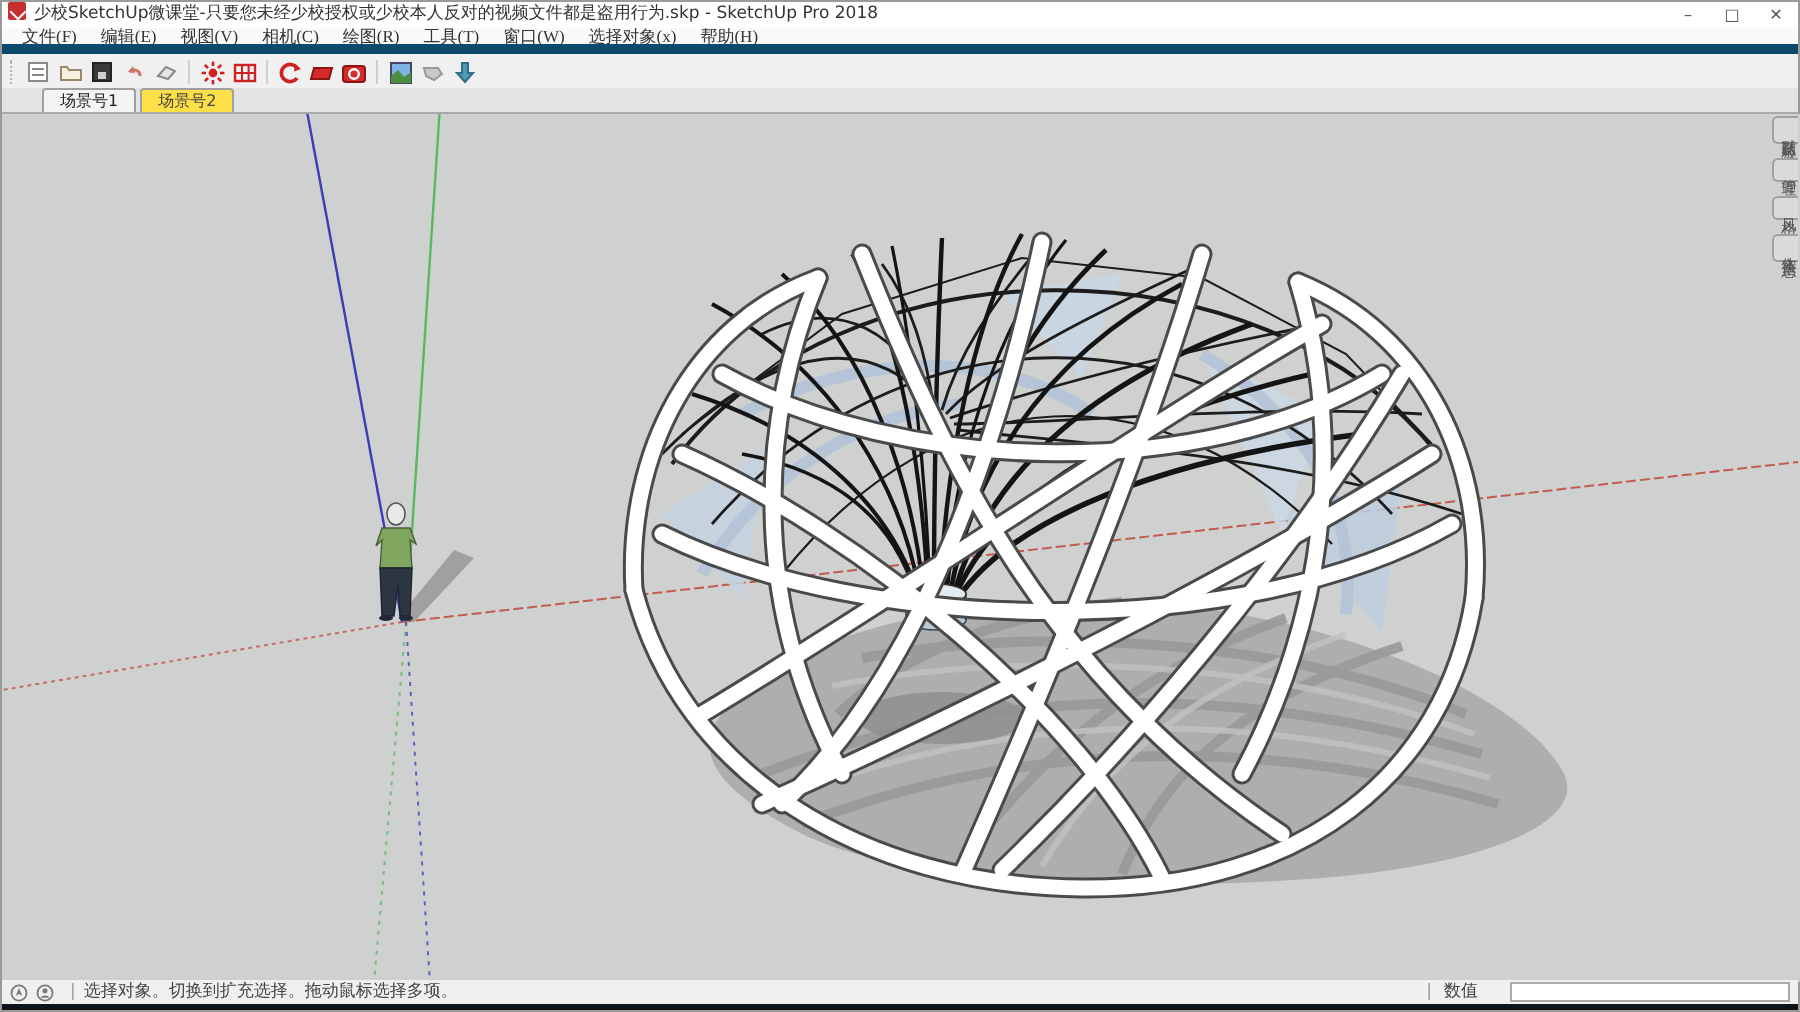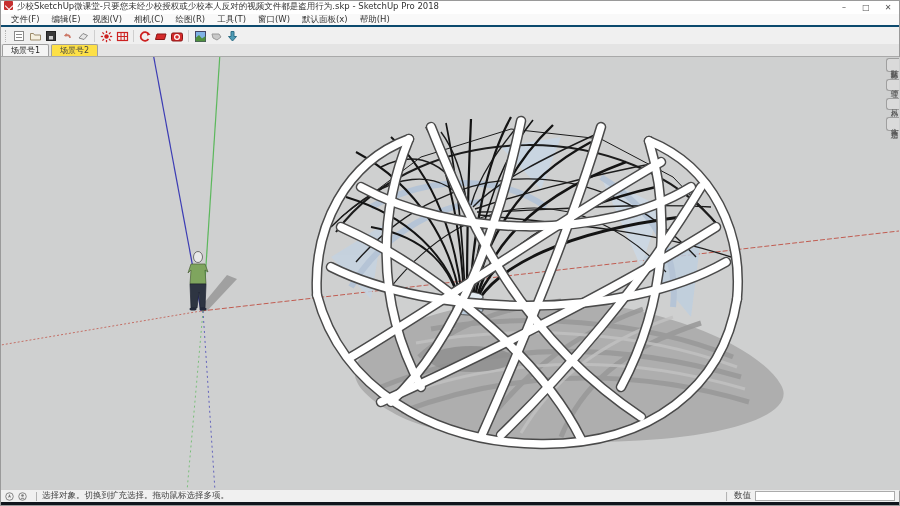--- a/index.html
+++ b/index.html
@@ -9,50 +9,50 @@
 
   
   .titlebar { position:absolute; top:0; left:0; right:0; height:13px; background:#ffffff; display:flex; align-items:flex-start; padding-left:3px; }
   .app-icon { width:9px; height:9px; background:#c62f2f; border-radius:1px; margin-right:4px; position:relative; flex:0 0 auto; }
   .app-icon:after { content:""; position:absolute; left:2px; top:2px; width:5px; height:5px; border-left:1.5px solid #fff; border-bottom:1.5px solid #fff; transform:rotate(-45deg); }
   .title-text { font-size:8.5px; color:#333; white-space:nowrap; overflow:hidden; }
   .win-controls { margin-left:auto; display:flex; height:13px; }
   .win-btn { width:22px; text-align:center; font-size:8px; color:#555; line-height:13px; cursor:default; }
 
   
-  .menubar { position:absolute; top:13px; left:0; right:0; height:13px; background:#f9f9f9; display:flex; align-items:center; padding-left:4px; border-bottom:2px solid #0c4a6e; }
+  .menubar { position:absolute; top:13px; left:0; right:0; height:13px; background:#f9f9f9; display:flex; align-items:center; padding-left:4px; border-bottom:5px solid #0c4a6e;font-family:Liberation Serif, serif; }
   .menu-item { font-size:8.5px; color:#333; padding:0 6px; line-height:13px; }
 
   
   .toolbar { position:absolute; top:27px; left:0; right:0; height:16px; background:#f0f0f0; display:flex; align-items:center; padding-left:2px; }
   .tb-grip { width:4px; height:12px; border-left:1px dotted #b5b5b5; margin:0 2px; }
   .tb-sep { width:1px; height:12px; background:#cfcfcf; margin:0 3px; }
   .tb-btn { width:16px; height:14px; display:flex; align-items:center; justify-content:center; }
   .tb-btn svg { display:block; }
 
   
-  .scenebar { position:absolute; top:43px; left:0; right:0; height:13px; background:#e4e4e4; display:flex; align-items:flex-end; padding-left:1px; border-bottom:1px solid #a9a9a9; }
+  .scenebar { position:absolute; top:43px; left:0; right:0; height:13px; background:#e4e4e4; display:flex; align-items:flex-end; padding-left:20px; border-bottom:1px solid #a9a9a9; }
   .scene-tab { font-size:8px; color:#444; background:#fde047; border:1px solid #a0a0a0; border-bottom:none; padding:0 8px; line-height:11px; margin-right:2px; border-radius:2px 2px 0 0; }
   .scene-tab.selected { background:#f4f4f4; color:#222; }
 
   
   .viewport { position:absolute; top:56px; left:0; width:900px; height:434px; background:#cfd0d0; overflow:hidden; }
   .viewport svg { display:block; }
 
   
   .traybar { position:absolute; top:57px; right:0; width:13px; display:flex; flex-direction:column; gap:7px; }
   .tray-tab { writing-mode:vertical-rl; text-orientation:upright; font-size:7.5px; color:#555; background:#dadada; border:1px solid #9f9f9f; border-right:none; border-radius:3px 0 0 3px; padding:4px 0; text-align:center; width:13px; letter-spacing:1px; }
 
   
   .statusbar { position:absolute; bottom:3px; left:0; right:0; height:13px; background:#f0f0f0; border-top:1px solid #cfcfcf; display:flex; align-items:center; padding:0 4px; font-size:8.5px; color:#444; }
   .sb-icon { width:9px; height:9px; margin-right:4px; flex:0 0 auto; }
   .sb-sep { color:#999; margin:0 4px; }
   .sb-msg { white-space:nowrap; overflow:hidden;text-align:right; }
   .sb-right { margin-left:auto; display:flex; align-items:center; }
-  .sb-measure-label { margin:0 4px 0 2px; color:#444; }
+  .sb-measure-label { margin:0 16px 0 2px; color:#444; }
   .sb-measure-input { width:140px; height:10px; border:1px solid #ababab; background:#fff; font-size:8px; padding:0 2px; }
   .bottom-strip { position:absolute; bottom:0; left:0; right:0; height:3px; background:#10151c; }
 </style>
 </head>
 <body>
 
 <div class="window">
 
   <div class="titlebar">
     <div class="app-icon"></div>
@@ -65,21 +65,21 @@
   </div>
 
   <div class="menubar">
     <div class="menu-item">文件(F)</div>
     <div class="menu-item">编辑(E)</div>
     <div class="menu-item">视图(V)</div>
     <div class="menu-item">相机(C)</div>
     <div class="menu-item">绘图(R)</div>
     <div class="menu-item">工具(T)</div>
     <div class="menu-item">窗口(W)</div>
-    <div class="menu-item">默认面板(x)</div>
+    <div class="menu-item">选择对象(x)</div>
     <div class="menu-item">帮助(H)</div>
   </div>
 
   <div class="toolbar">
     <div class="tb-grip"></div>
     <div class="tb-btn">
       <svg width="12" height="12">
           <rect x="1.5" y="1.5" width="9" height="9" fill="#fff" stroke="#8a8a8a"></rect>
           <line x1="3" y1="4.5" x2="9" y2="4.5" stroke="#8a8a8a"></line>
           <line x1="3" y1="7.5" x2="9" y2="7.5" stroke="#8a8a8a"></line>

